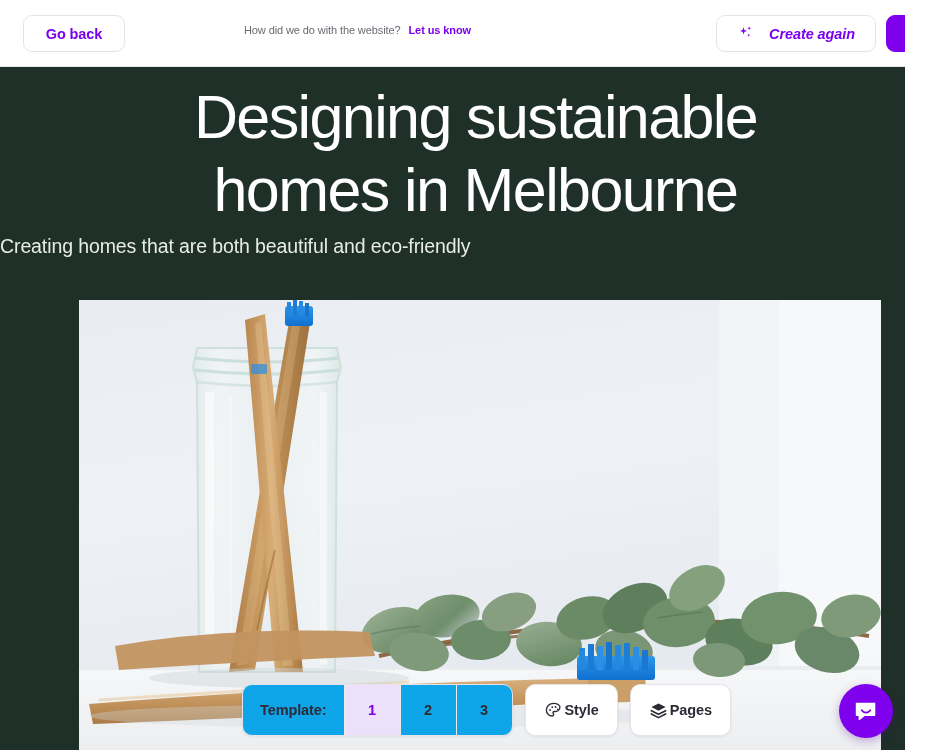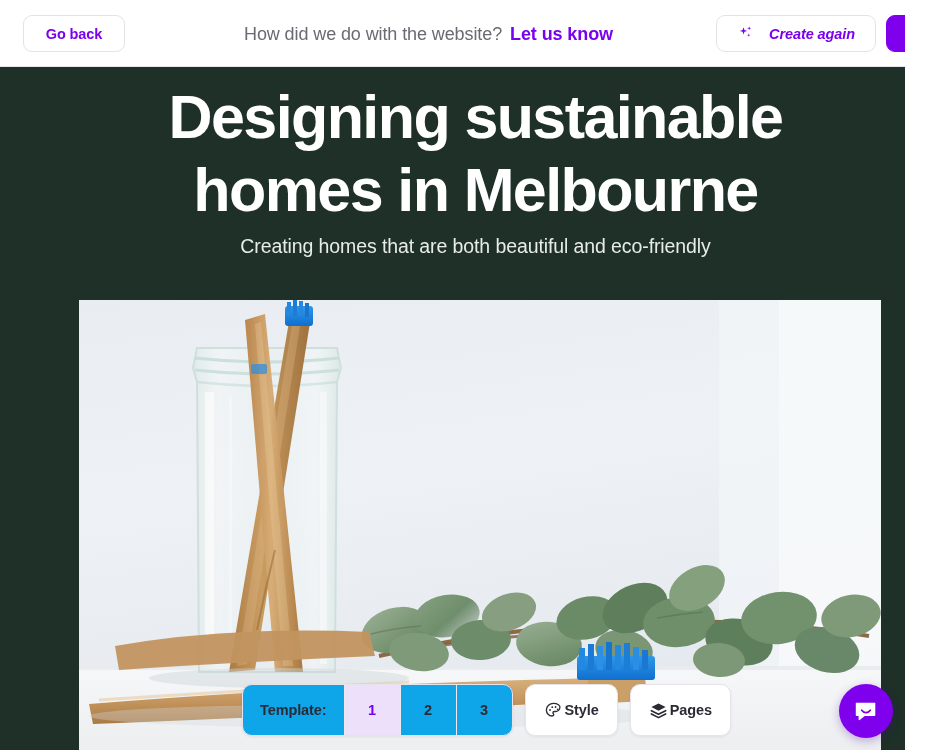--- a/index.html
+++ b/index.html
@@ -61,21 +61,21 @@
     left: 23px;
     top: 15px;
     width: 102px;
     height: 37px;
   }
 
   .center-note {
     position: absolute;
     left: 244px;
     top: 24px;
-    font-size: 18px;
+    font-size: 11px;
     color: #6a6a72;
     font-weight: 400;
     letter-spacing: -0.1px;
     display: flex;
     align-items: baseline;
     gap: 8px;
   }
   .center-note .link {
     color: #7a00f0;
     font-weight: 700;
@@ -116,31 +116,31 @@
 
   .hero-title {
     position: absolute;
     top: 14px;
     left: 0;
     width: 951px;
     text-align: center;
     color: #ffffff;
     font-size: 61px;
     line-height: 73px;
-    font-weight: 700;
+    font-weight: 400;
     letter-spacing: -1.6px;
     padding: 0 140px;
   }
 
   .hero-sub {
     position: absolute;
     top: 168px;
     left: 0;
     width: 951px;
-    text-align: center;
+    text-align: left;
     color: #e8ece9;
     font-size: 19.5px;
     font-weight: 400;
     letter-spacing: -0.1px;
   }
 
   
   .hero-photo {
     position: absolute;
     left: 79px;

